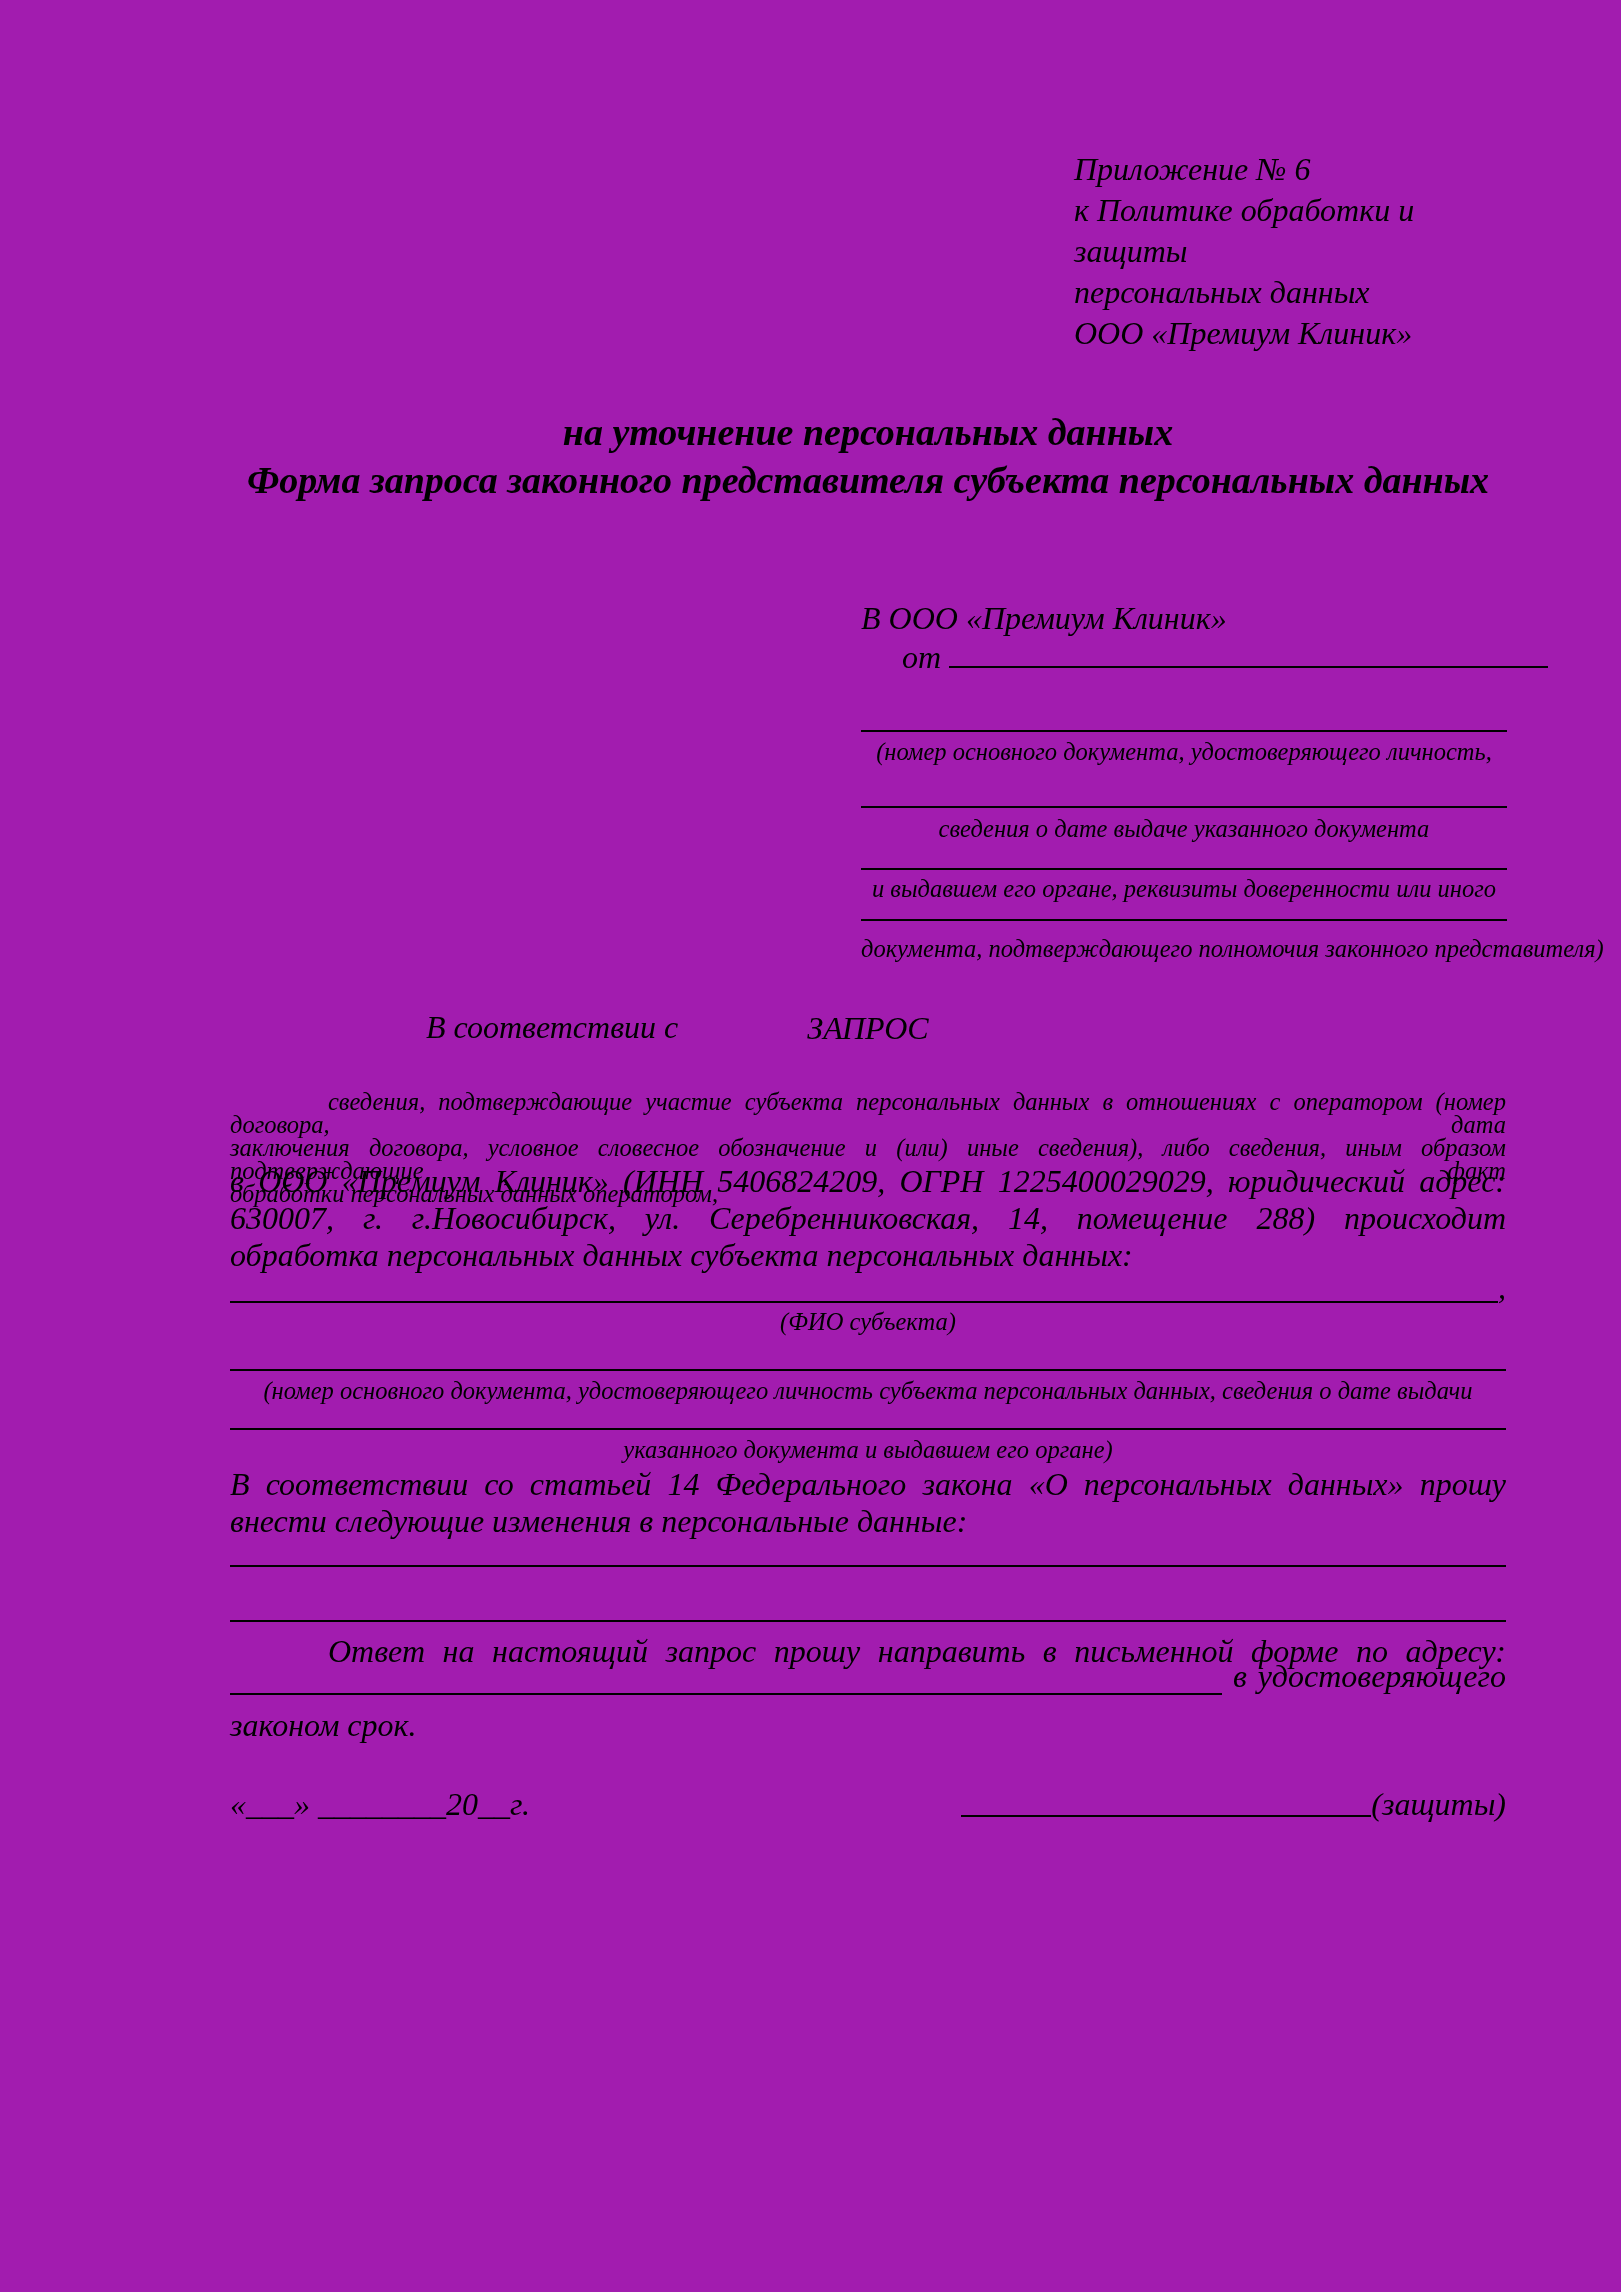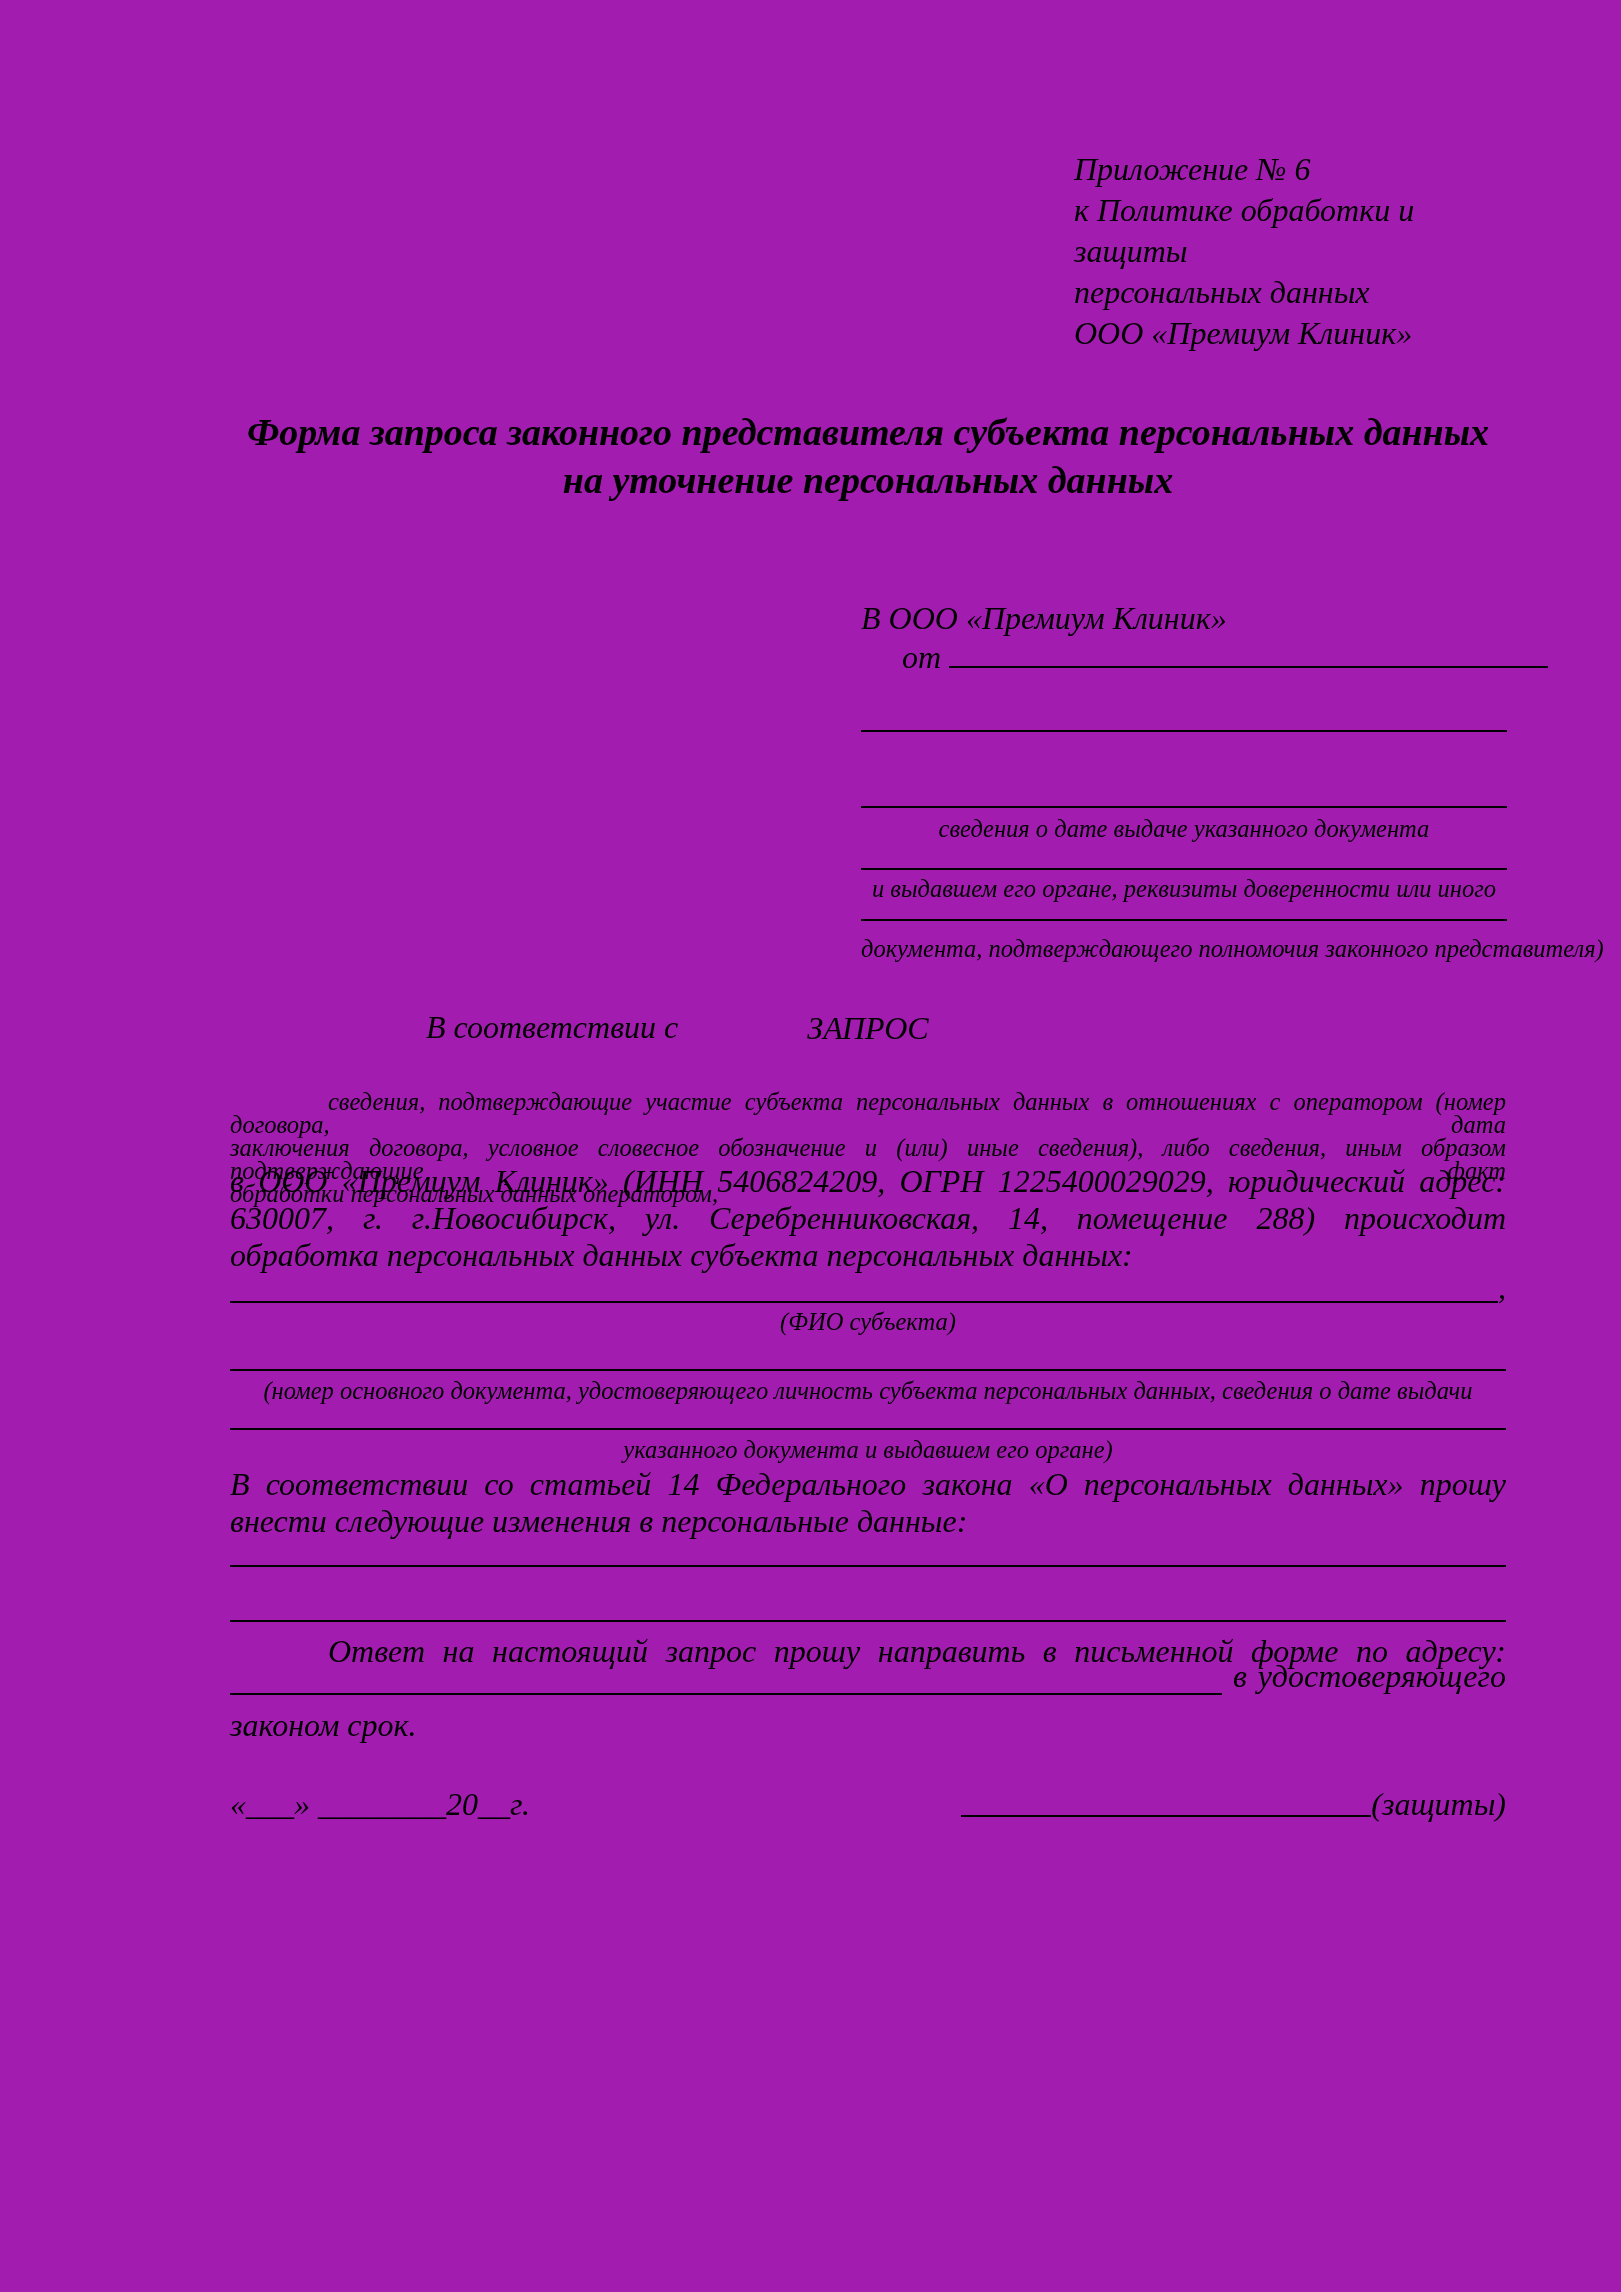--- a/index.html
+++ b/index.html
@@ -63,31 +63,32 @@
 <div class="page">
 
   <div class="abs appendix">
     <div>Приложение № 6</div>
     <div>к Политике обработки и защиты</div>
     <div>персональных данных</div>
     <div>ООО «Премиум Клиник»</div>
   </div>
 
   <div class="abs doc-title">
+    <div>на уточнение персональных данных</div>
     <div>Форма запроса законного представителя субъекта персональных данных</div>
-    <div>на уточнение персональных данных</div>
   </div>
 
   <div class="abs addr">
     <div class="to">В ООО «Премиум Клиник»</div>
     <div class="from-row">
       <span class="lbl">от</span>
       <span class="fill"></span>
     </div>
     <div class="ul ul2"></div>
+    <div class="cap cap2">(номер основного документа, удостоверяющего личность,</div>
     <div class="ul ul3"></div>
     <div class="cap cap3">сведения о дате выдаче указанного документа</div>
     <div class="ul ul4"></div>
     <div class="cap cap4">и выдавшем его органе, реквизиты доверенности или иного</div>
     <div class="ul ul5"></div>
     <div class="cap cap5">документа, подтверждающего полномочия законного представителя)</div>
   </div>
 
   <div class="abs zapros">ЗАПРОС</div>
 

